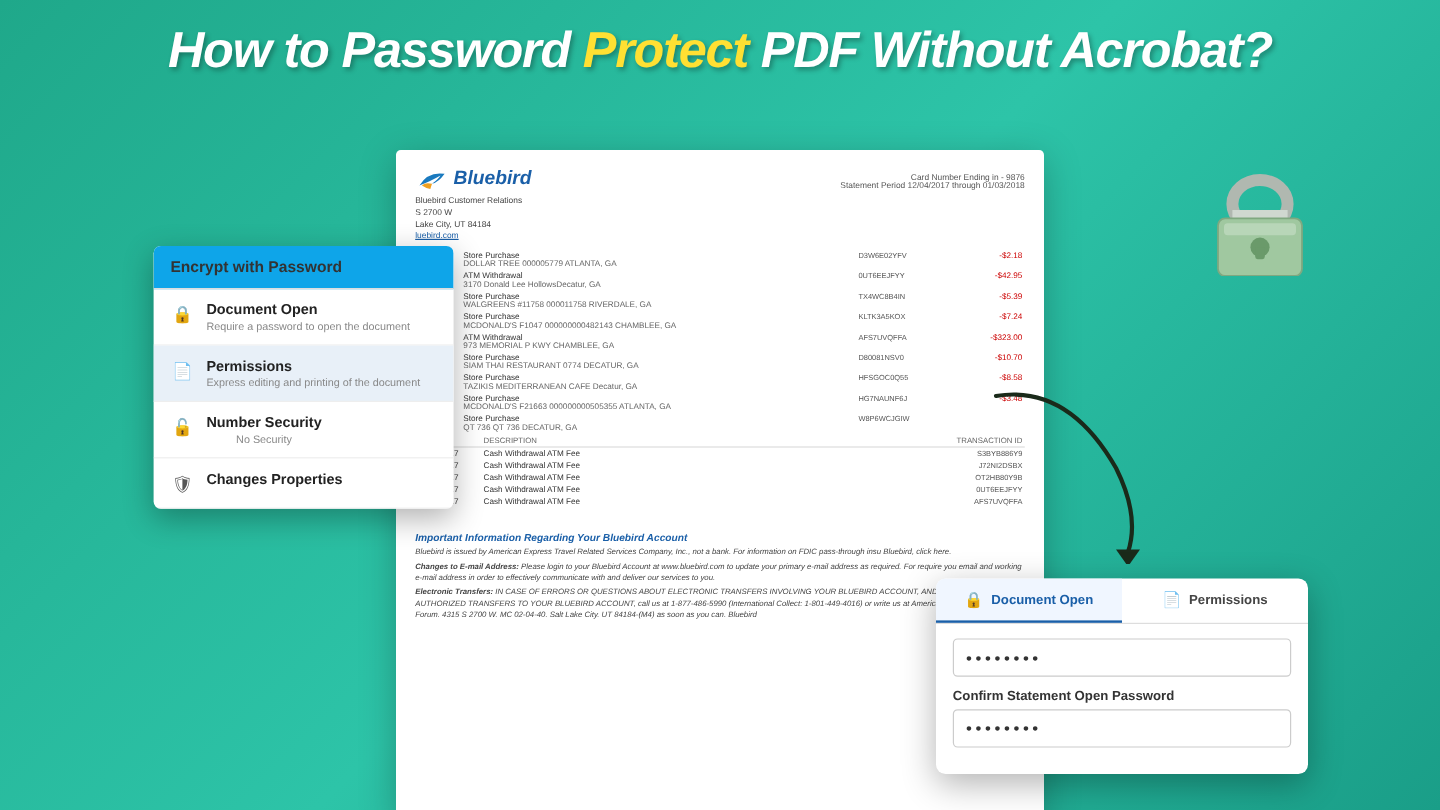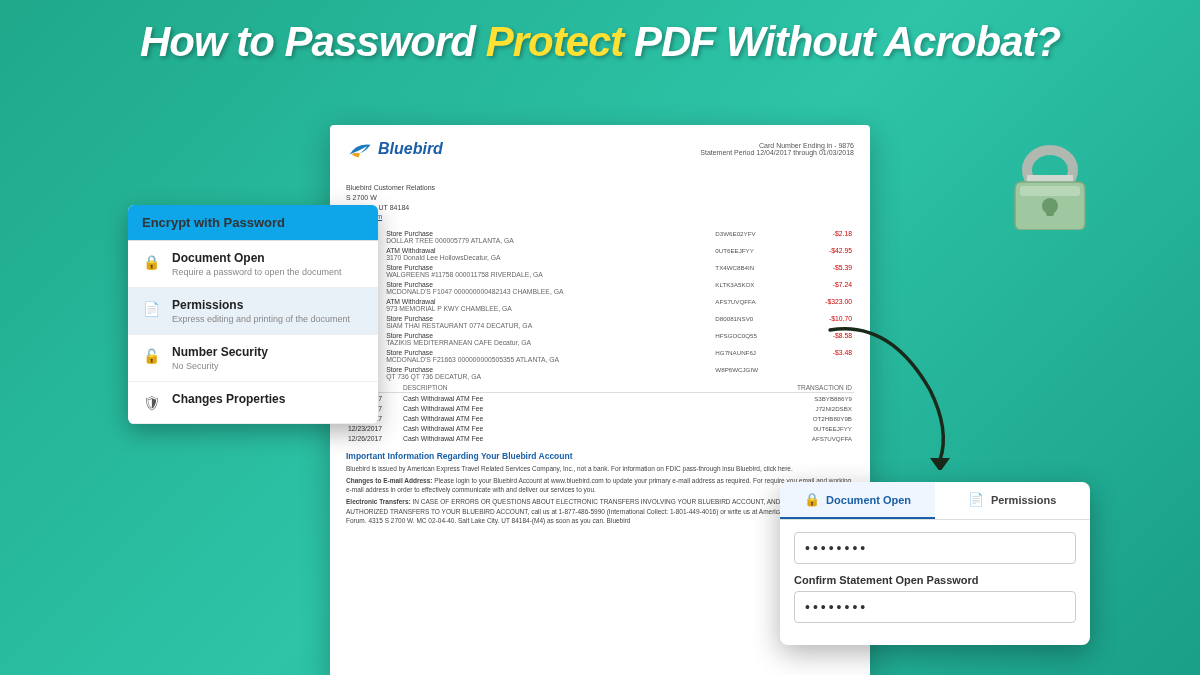--- a/index.html
+++ b/index.html
@@ -54,22 +54,22 @@
       overflow: hidden;
       z-index: 2;
       padding: 14px 16px;
       font-size: 7.5px;
       color: #333;
     }
 
     .pdf-header {
       display: flex;
       justify-content: space-between;
-      align-items: center;
-      margin-bottom: 24px;
+      align-items: flex-end;
+      margin-bottom: 4px;
     }
     .bluebird-logo {
       display: flex;
       align-items: center;
       gap: 4px;
     }
     .bluebird-bird {
       width: 28px;
       height: 20px;
     }
@@ -114,23 +114,24 @@
       color: #666;
       border-bottom: 1px solid #ddd;
       padding: 1px 2px;
       margin-top: 2px;
     }
     .pdf-section-cols span:first-child { width: 55px; }
     .pdf-section-cols span:nth-child(2) { flex: 1; }
     .pdf-section-cols span:last-child { width: 70px; text-align: right; }
 
     .pdf-important {
-      margin-top: 8px;
+      margin-top: 20px;
       font-size: 7px;
       color: #333;
+      font-style: italic;
     }
     .pdf-important h3 {
       font-size: 8.5px;
       color: #1a5fa8;
       margin-bottom: 3px;
       font-weight: bold;
     }
     .pdf-important p {
       line-height: 1.4;
       color: #444;
@@ -180,20 +181,21 @@
     }
     .ep-text .ep-title {
       font-size: 12px;
       font-weight: bold;
       color: #222;
       margin-bottom: 2px;
     }
     .ep-text .ep-sub {
       font-size: 9px;
       color: #888;
+      text-align: center;
     }
 
     
     .docopen-panel {
       position: absolute;
       bottom: 30px;
       right: 110px;
       width: 310px;
       background: white;
       border-radius: 8px;

